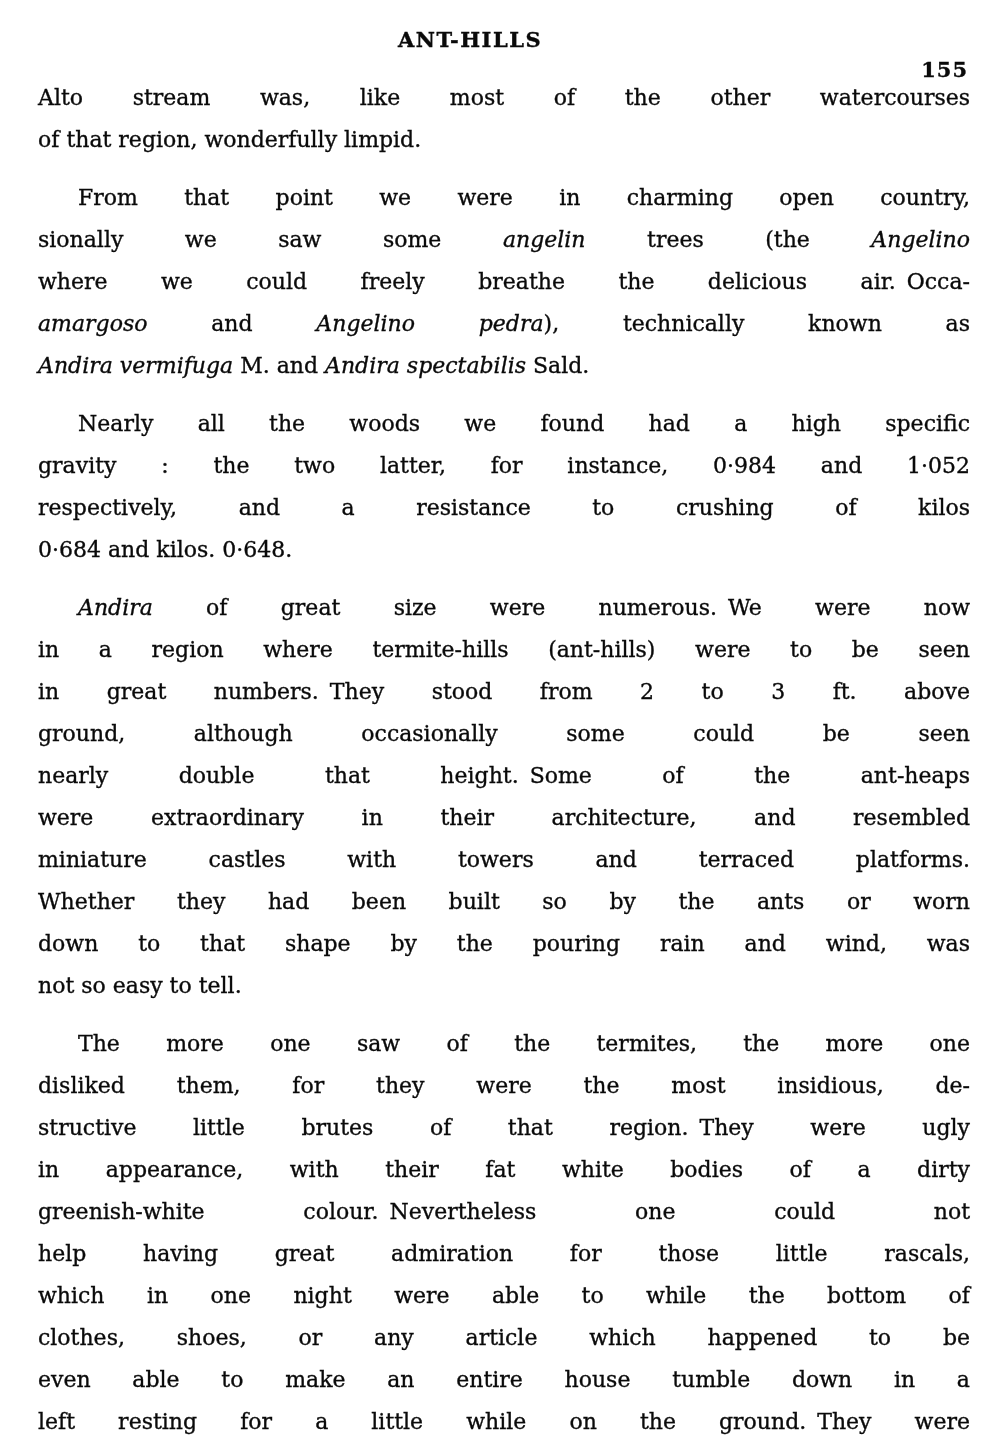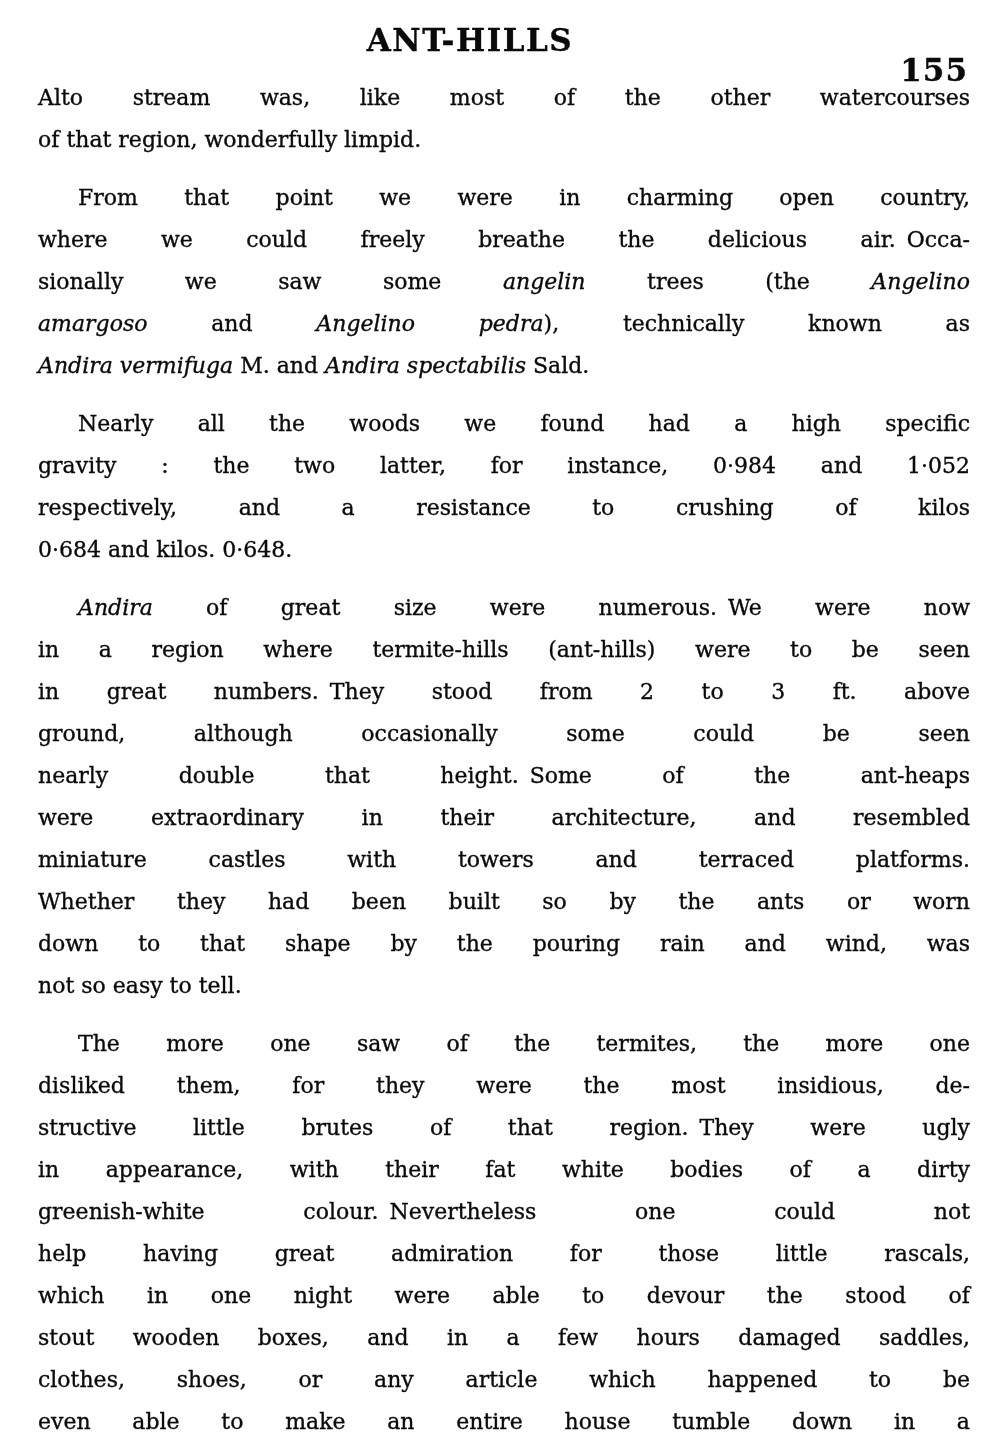--- a/index.html
+++ b/index.html
@@ -17,21 +17,21 @@
     overflow: hidden;
     -webkit-text-stroke: 0.35px #0a0a0a;
   }
   .page-header {
     position: absolute;
     top: 18px;
     left: 38px;
     right: 30px;
     height: 48px;
     font-weight: bold;
-    font-size: 31px;
+    font-size: 21px;
     line-height: 44px;
   }
   .running-title {
     position: absolute;
     left: 0;
     right: 0;
     top: 0;
     text-align: center;
     transform: translateX(-34px);
     letter-spacing: 1.5px;
@@ -72,22 +72,22 @@
 
 <div class="page">
   <div class="page-header">
     <div class="running-title">ANT-HILLS</div>
     <div class="page-number">155</div>
   </div>
   <div class="page-body">
       <div class="line justify"><span>Alto stream was, like most of the other watercourses</span></div>
       <div class="line"><span>of that region, wonderfully limpid.</span></div>
       <div class="line indent justify"><span>From that point we were in charming open country,</span></div>
+      <div class="line justify"><span>sionally we saw some </span><span class="it">angelin</span><span> trees (the </span><span class="it">Angelino</span></div>
       <div class="line justify"><span>where we could freely breathe the delicious air. Occa-</span></div>
-      <div class="line justify"><span>sionally we saw some </span><span class="it">angelin</span><span> trees (the </span><span class="it">Angelino</span></div>
       <div class="line justify"><span class="it">amargoso</span><span> and </span><span class="it">Angelino pedra</span><span>), technically known as</span></div>
       <div class="line"><span class="it">Andira vermifuga</span><span> M. and </span><span class="it">Andira spectabilis</span><span> Sald.</span></div>
       <div class="line indent justify"><span>Nearly all the woods we found had a high specific</span></div>
       <div class="line justify"><span>gravity : the two latter, for instance, 0·984 and 1·052</span></div>
       <div class="line justify"><span>respectively, and a resistance to crushing of kilos</span></div>
       <div class="line"><span>0·684 and kilos. 0·648.</span></div>
       <div class="line indent justify"><span class="it">Andira</span><span> of great size were numerous. We were now</span></div>
       <div class="line justify"><span>in a region where termite-hills (ant-hills) were to be seen</span></div>
       <div class="line justify"><span>in great numbers. They stood from 2 to 3 ft. above</span></div>
       <div class="line justify"><span>ground, although occasionally some could be seen</span></div>
@@ -96,19 +96,18 @@
       <div class="line justify"><span>miniature castles with towers and terraced platforms.</span></div>
       <div class="line justify"><span>Whether they had been built so by the ants or worn</span></div>
       <div class="line justify"><span>down to that shape by the pouring rain and wind, was</span></div>
       <div class="line"><span>not so easy to tell.</span></div>
       <div class="line indent justify"><span>The more one saw of the termites, the more one</span></div>
       <div class="line justify"><span>disliked them, for they were the most insidious, de-</span></div>
       <div class="line justify"><span>structive little brutes of that region. They were ugly</span></div>
       <div class="line justify"><span>in appearance, with their fat white bodies of a dirty</span></div>
       <div class="line justify"><span>greenish-white colour. Nevertheless one could not</span></div>
       <div class="line justify"><span>help having great admiration for those little rascals,</span></div>
-      <div class="line justify"><span>which in one night were able to devour the stood of</span></div>
-      <div class="line justify"><span>stout wooden boxes, and in a few hours damaged saddles,</span></div>
+      <div class="line justify"><span>which in one night were able to while the bottom of</span></div>
       <div class="line justify"><span>clothes, shoes, or any article which happened to be</span></div>
       <div class="line justify"><span>even able to make an entire house tumble down in a</span></div>
       <div class="line justify"><span>left resting for a little while on the ground. They were</span></div>
     </div>
 </div>
 
 </body></html>

